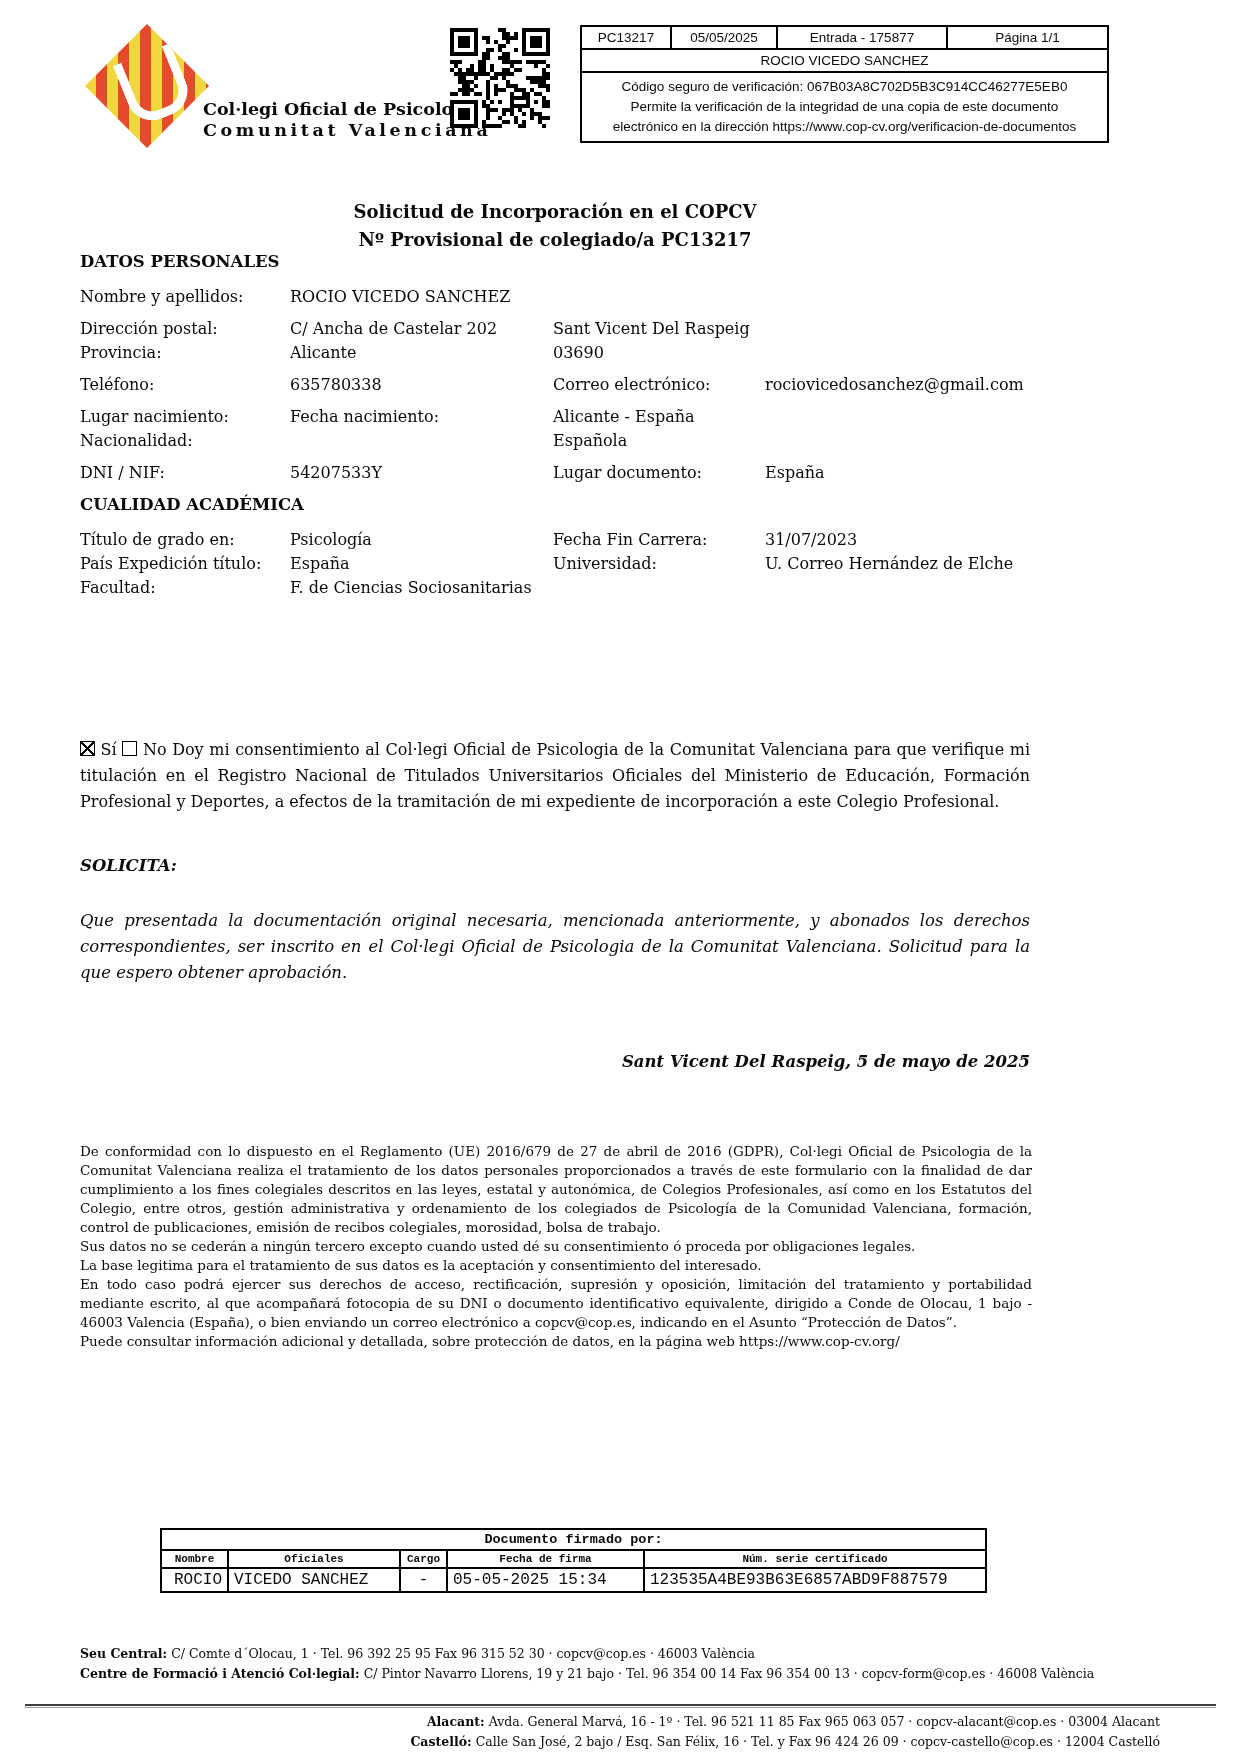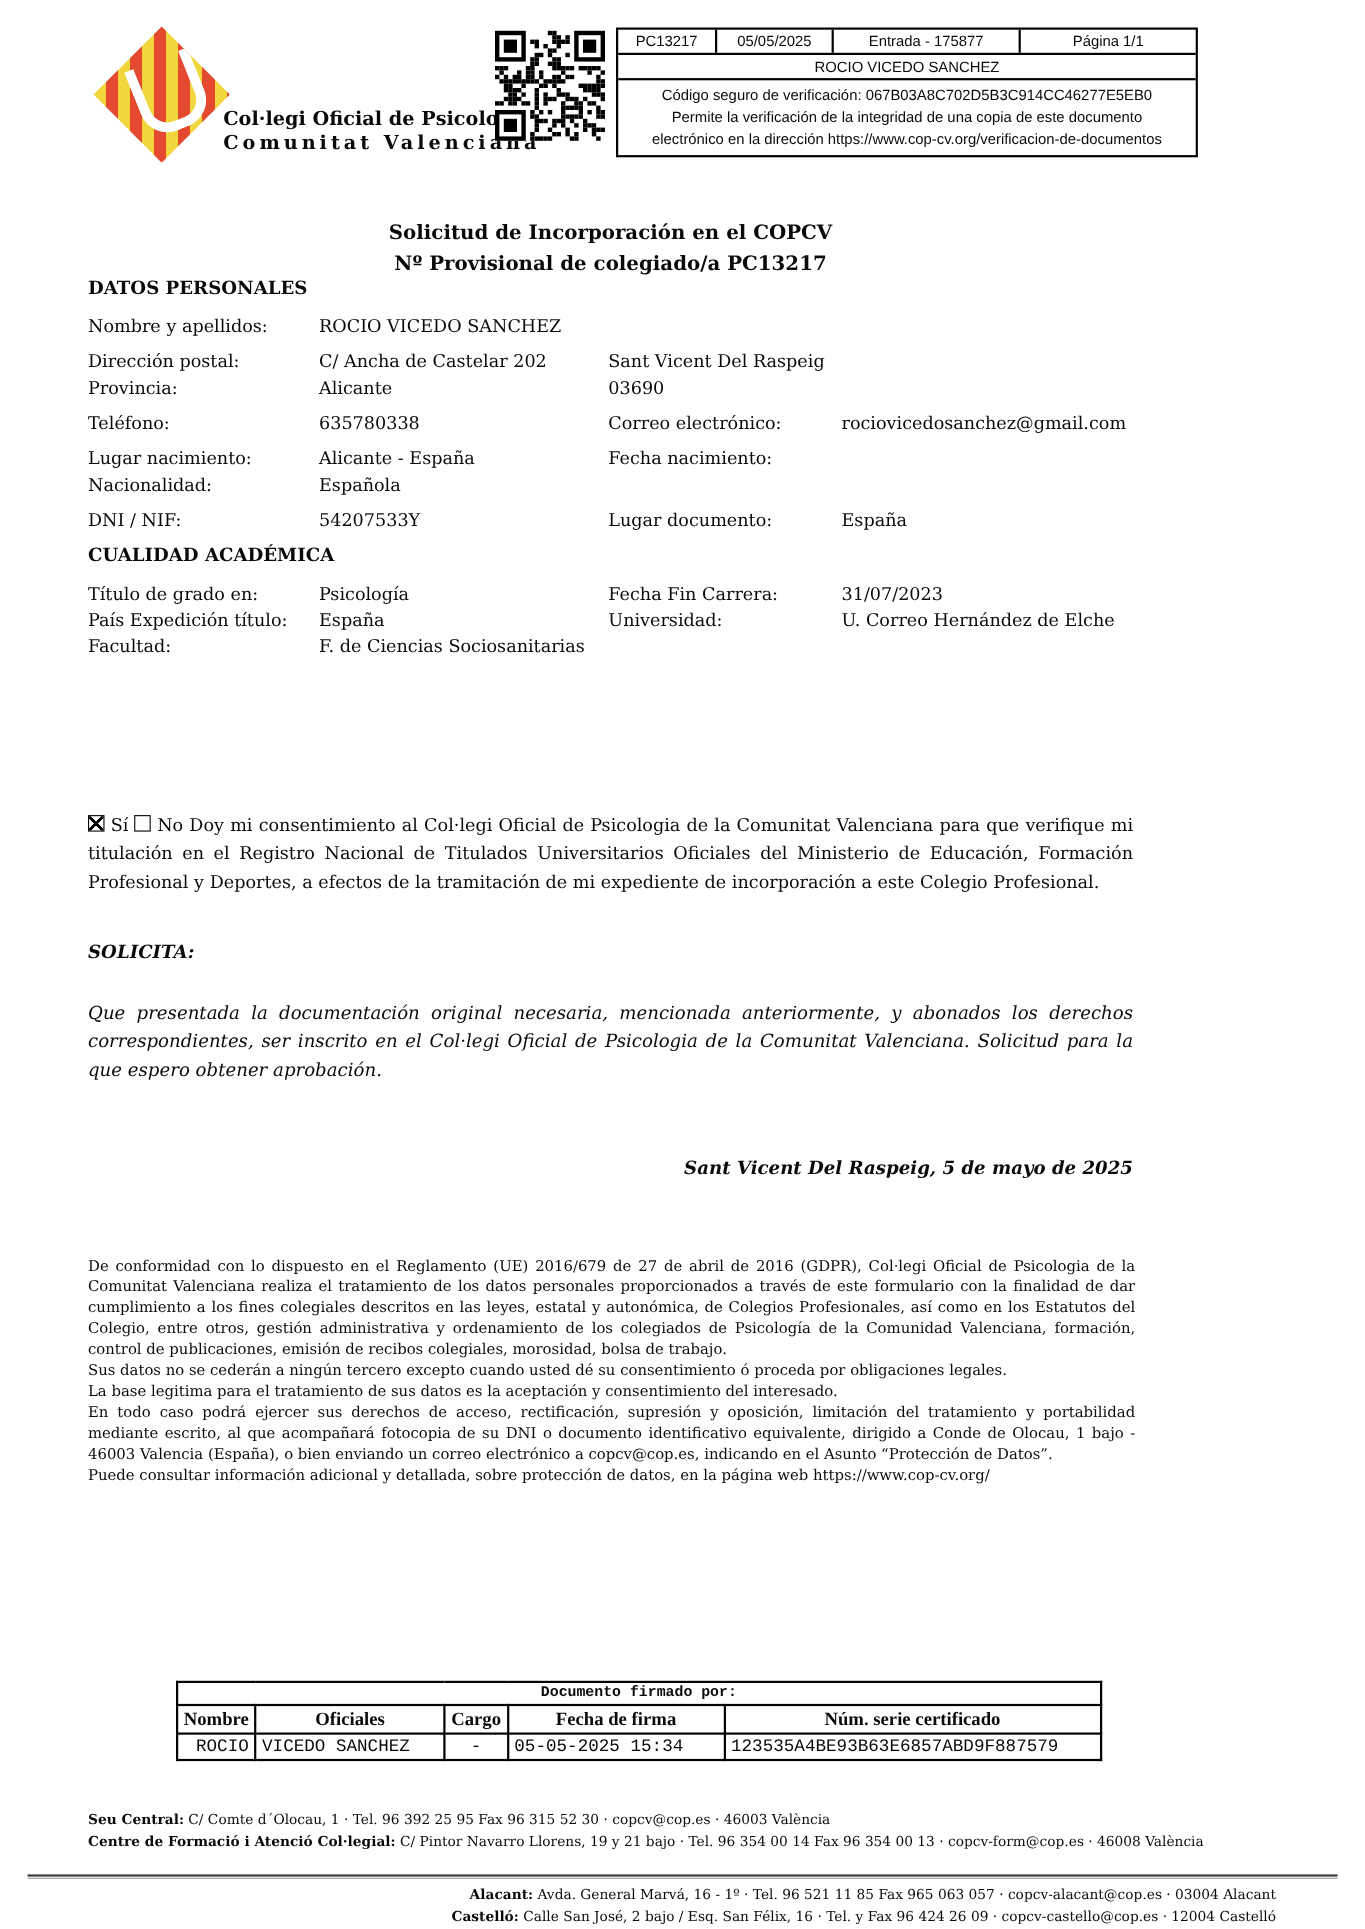--- a/index.html
+++ b/index.html
@@ -15,21 +15,21 @@
   .logo-text{position:absolute;left:203px;top:99px;font-weight:bold;font-size:17.5px;
     line-height:21px;white-space:nowrap;}
   .logo-text .l2{letter-spacing:3.6px;}
 
   .qr{position:absolute;left:450px;top:28px;width:100px;height:100px;background:#fff;}
   .qr i{position:absolute;width:4px;height:4px;background:#000;}
   .qr .finder{position:absolute;width:20px;height:20px;border:4px solid #000;background:#fff;}
   .qr .finder::after{content:"";position:absolute;left:4px;top:4px;width:12px;height:12px;background:#000;}
   .qr .f-tl{left:0;top:0}.qr .f-tr{right:0;top:0}.qr .f-bl{left:0;bottom:0}
 
-  .hdr-table{position:absolute;left:560px;top:25px;width:525px;border:2px solid #000;
+  .hdr-table{position:absolute;left:580px;top:25px;width:525px;border:2px solid #000;
     font-family:"Liberation Sans",sans-serif;font-size:13.5px;}
   .hdr-row1{display:grid;grid-template-columns:90px 106px 170px 1fr;border-bottom:2px solid #000;}
   .hdr-row1 div{padding:3px 2px;text-align:center;border-right:2px solid #000;}
   .hdr-row1 div:last-child{border-right:none;}
   .hdr-row2{text-align:center;padding:3px 2px;border-bottom:2px solid #000;}
   .hdr-row3{text-align:center;padding:4px 6px;line-height:20px;}
 
   
   .title{position:absolute;left:80px;top:198px;width:950px;text-align:center;
     font-weight:bold;font-size:18px;line-height:28px;}
@@ -59,21 +59,21 @@
   
   .gdpr{position:absolute;left:80px;top:1142px;width:952px;font-size:13.5px;
     line-height:19px;text-align:justify;}
   .gdpr p{margin:0;}
 
   
   .sig-table{position:absolute;left:160px;top:1528px;border-collapse:collapse;
     font-family:"Liberation Mono","DejaVu Sans Mono",monospace;}
   .sig-table td,.sig-table th{border:2px solid #000;padding:2px 5px;}
   .sig-caption{font-weight:bold;font-size:13.5px;text-align:center;padding:3px;}
-  .sig-head th{font-size:17px;text-align:center;font-weight:bold;font-family:Liberation Serif, serif;}
+  .sig-head th{font-size:11px;text-align:center;font-weight:bold;}
   .sig-data td{font-size:16px;white-space:nowrap;}
   .c-nombre{width:55px;text-align:right;} .c-apellidos{width:160px;} .c-cargo{width:35px;text-align:center;}
   .c-fecha{width:185px;} .c-serie{width:330px;}
 
   
   .footer-left{position:absolute;left:80px;top:1644px;font-size:12.5px;line-height:20px;}
   .footer-left b,.footer-right b{font-weight:bold;}
   .rule{position:absolute;left:25px;right:25px;top:1704px;height:1px;
     border-top:2px solid #3c3c3c;border-bottom:1px solid #9a9a9a;}
   .footer-right{position:absolute;right:81px;top:1712px;text-align:right;font-size:12.5px;line-height:20px;}
@@ -347,25 +347,25 @@
       <div>Correo electrónico:</div>
       <div>rociovicedosanchez@gmail.com</div>
     </div>
 
     <div class="frow">
       <div>
         <div>Lugar nacimiento:</div>
         <div>Nacionalidad:</div>
       </div>
       <div>
+        <div>Fecha nacimiento:</div>
+      </div>
+      <div>
         <div>Alicante - España</div>
         <div>Española</div>
-      </div>
-      <div>
-        <div>Fecha nacimiento:</div>
       </div>
     </div>
 
     <div class="frow">
       <div>DNI / NIF:</div>
       <div>54207533Y</div>
       <div>Lugar documento:</div>
       <div>España</div>
     </div>
 

